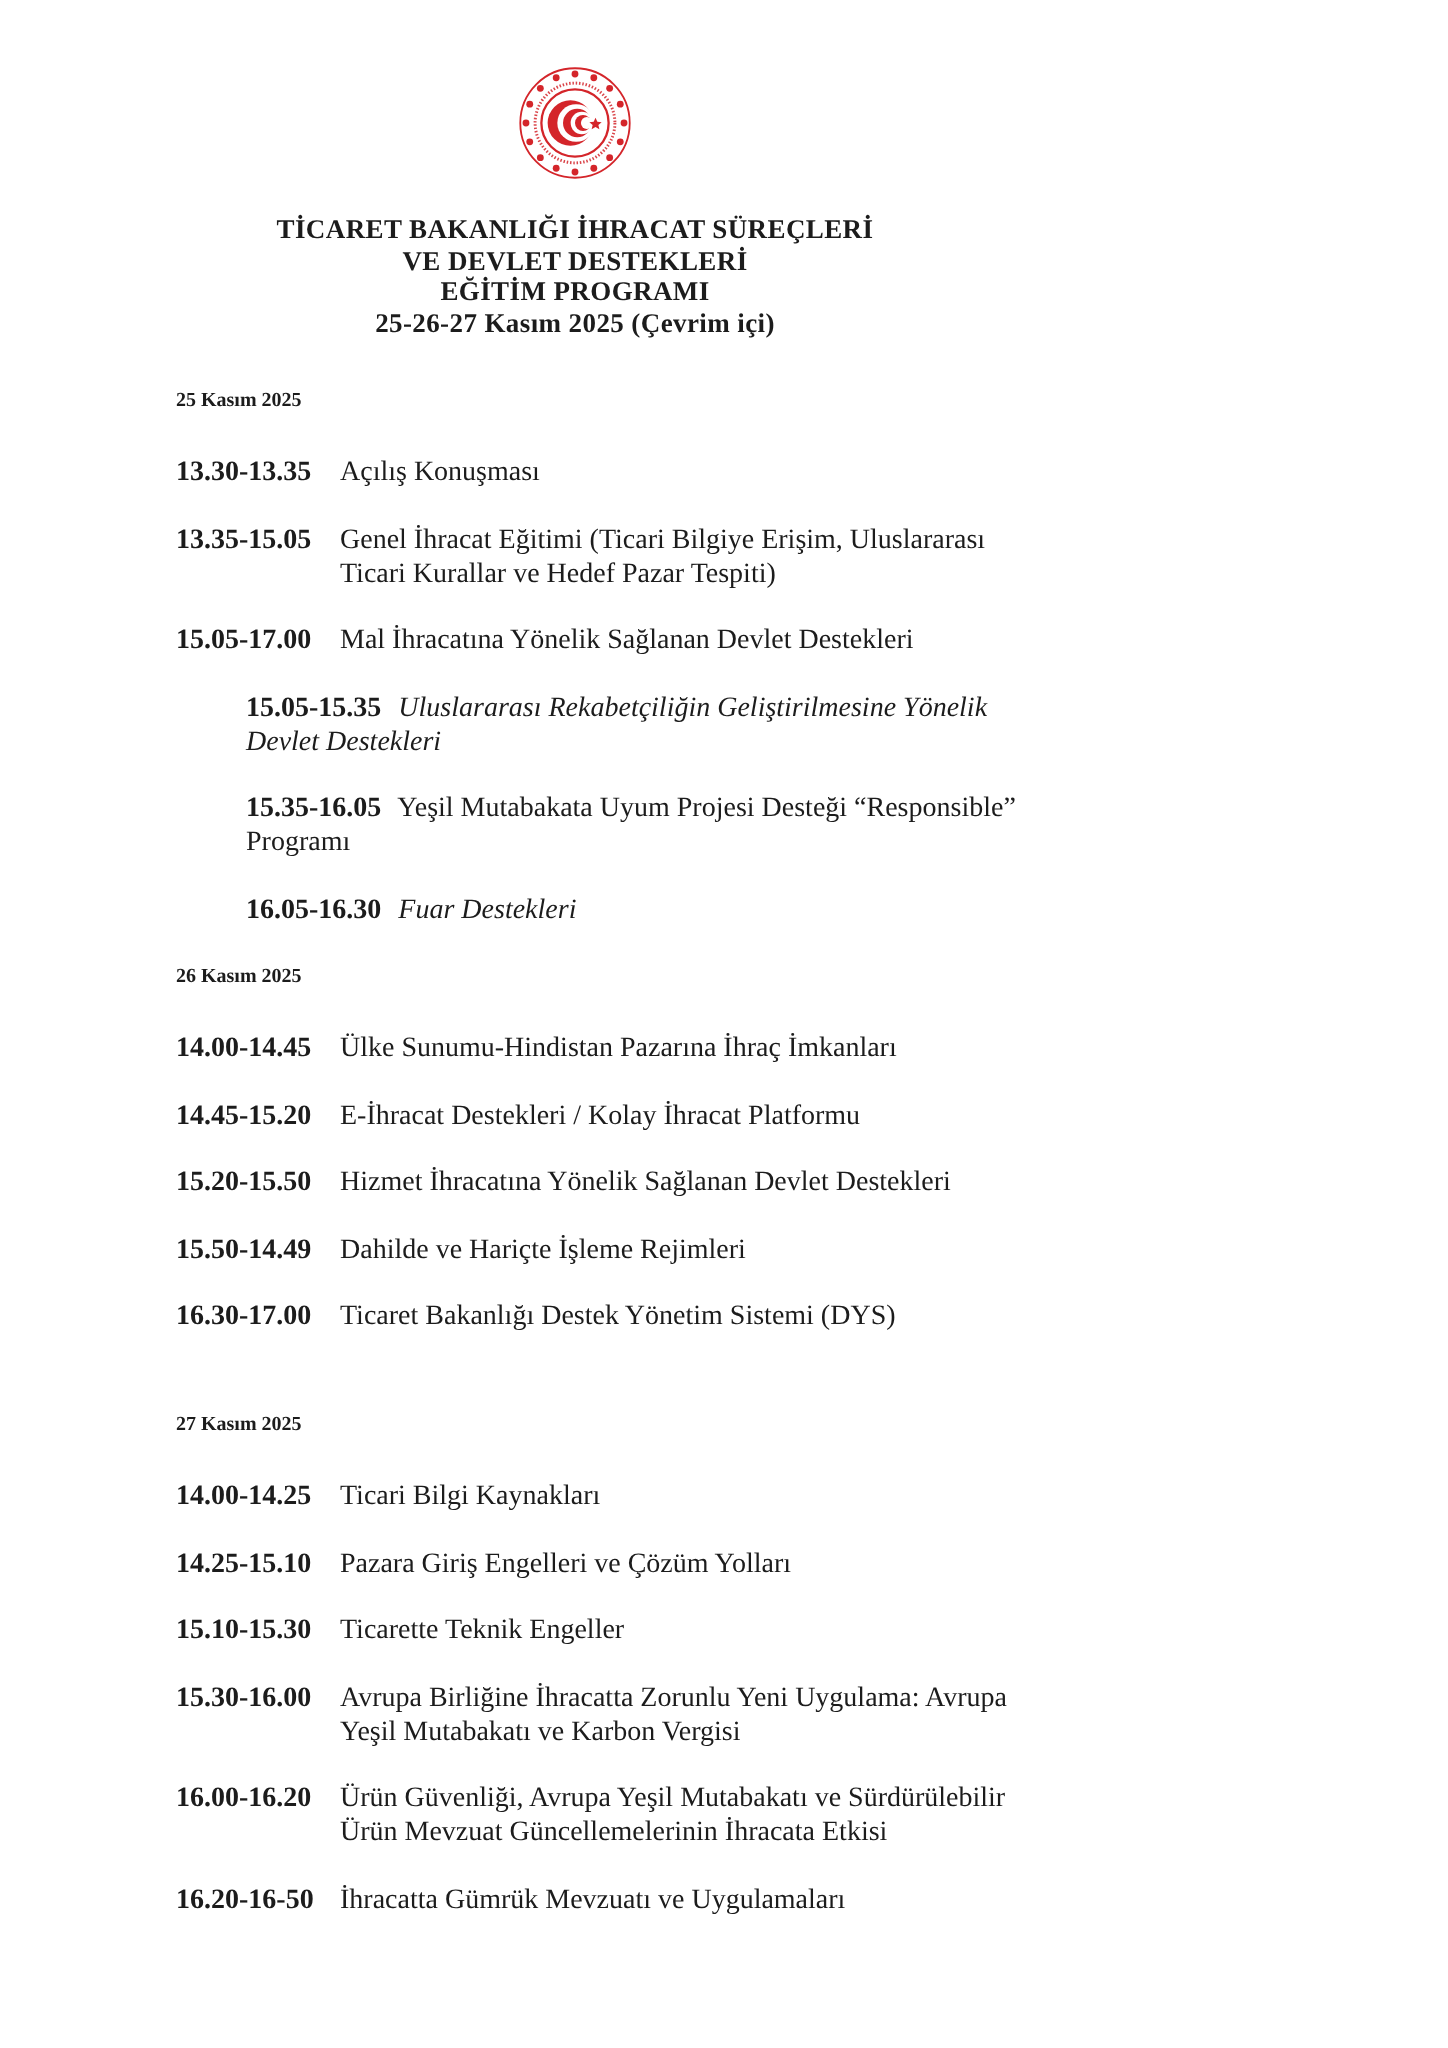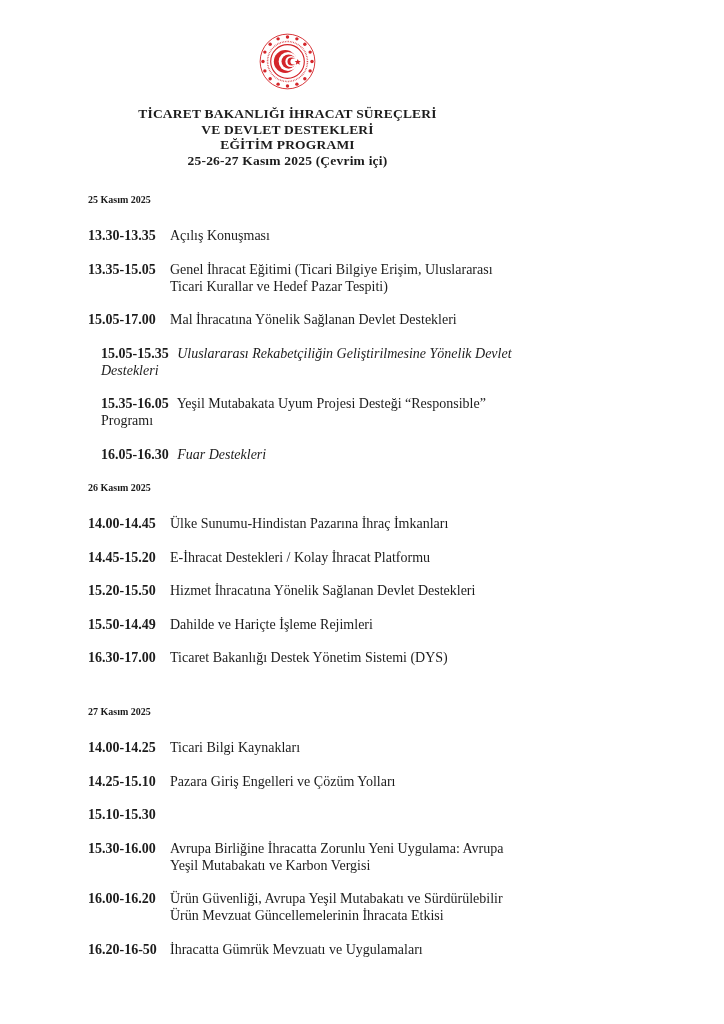--- a/index.html
+++ b/index.html
@@ -44,21 +44,21 @@
     flex:0 0 82px;
     white-space:nowrap;
     font-weight:bold;
   }
   .row .desc{
     flex:1;
     max-width:496px;
   }
   .row.sub{
     display:block;
-    margin-left:13px;
+    margin-left:35px;
   }
   .row.sub .time{margin-right:5px;}
   .row.sub .desc{display:inline;}
   .desc.italic{font-style:italic;}
 </style>
 </head>
 <body>
 
 <div class="page">
 
@@ -184,20 +184,21 @@
       <span class="desc">Ticari Bilgi Kaynakları</span>
     </div>
 
     <div class="row">
       <span class="time">14.25-15.10</span>
       <span class="desc">Pazara Giriş Engelleri ve Çözüm Yolları</span>
     </div>
 
     <div class="row">
       <span class="time">15.10-15.30</span>
+      <span class="desc">Ticarette Teknik Engeller</span>
     </div>
 
     <div class="row">
       <span class="time">15.30-16.00</span>
       <span class="desc">Avrupa Birliğine İhracatta Zorunlu Yeni Uygulama: Avrupa Yeşil Mutabakatı ve Karbon Vergisi</span>
     </div>
 
     <div class="row">
       <span class="time">16.00-16.20</span>
       <span class="desc">Ürün Güvenliği, Avrupa Yeşil Mutabakatı ve Sürdürülebilir Ürün Mevzuat Güncellemelerinin İhracata Etkisi</span>

